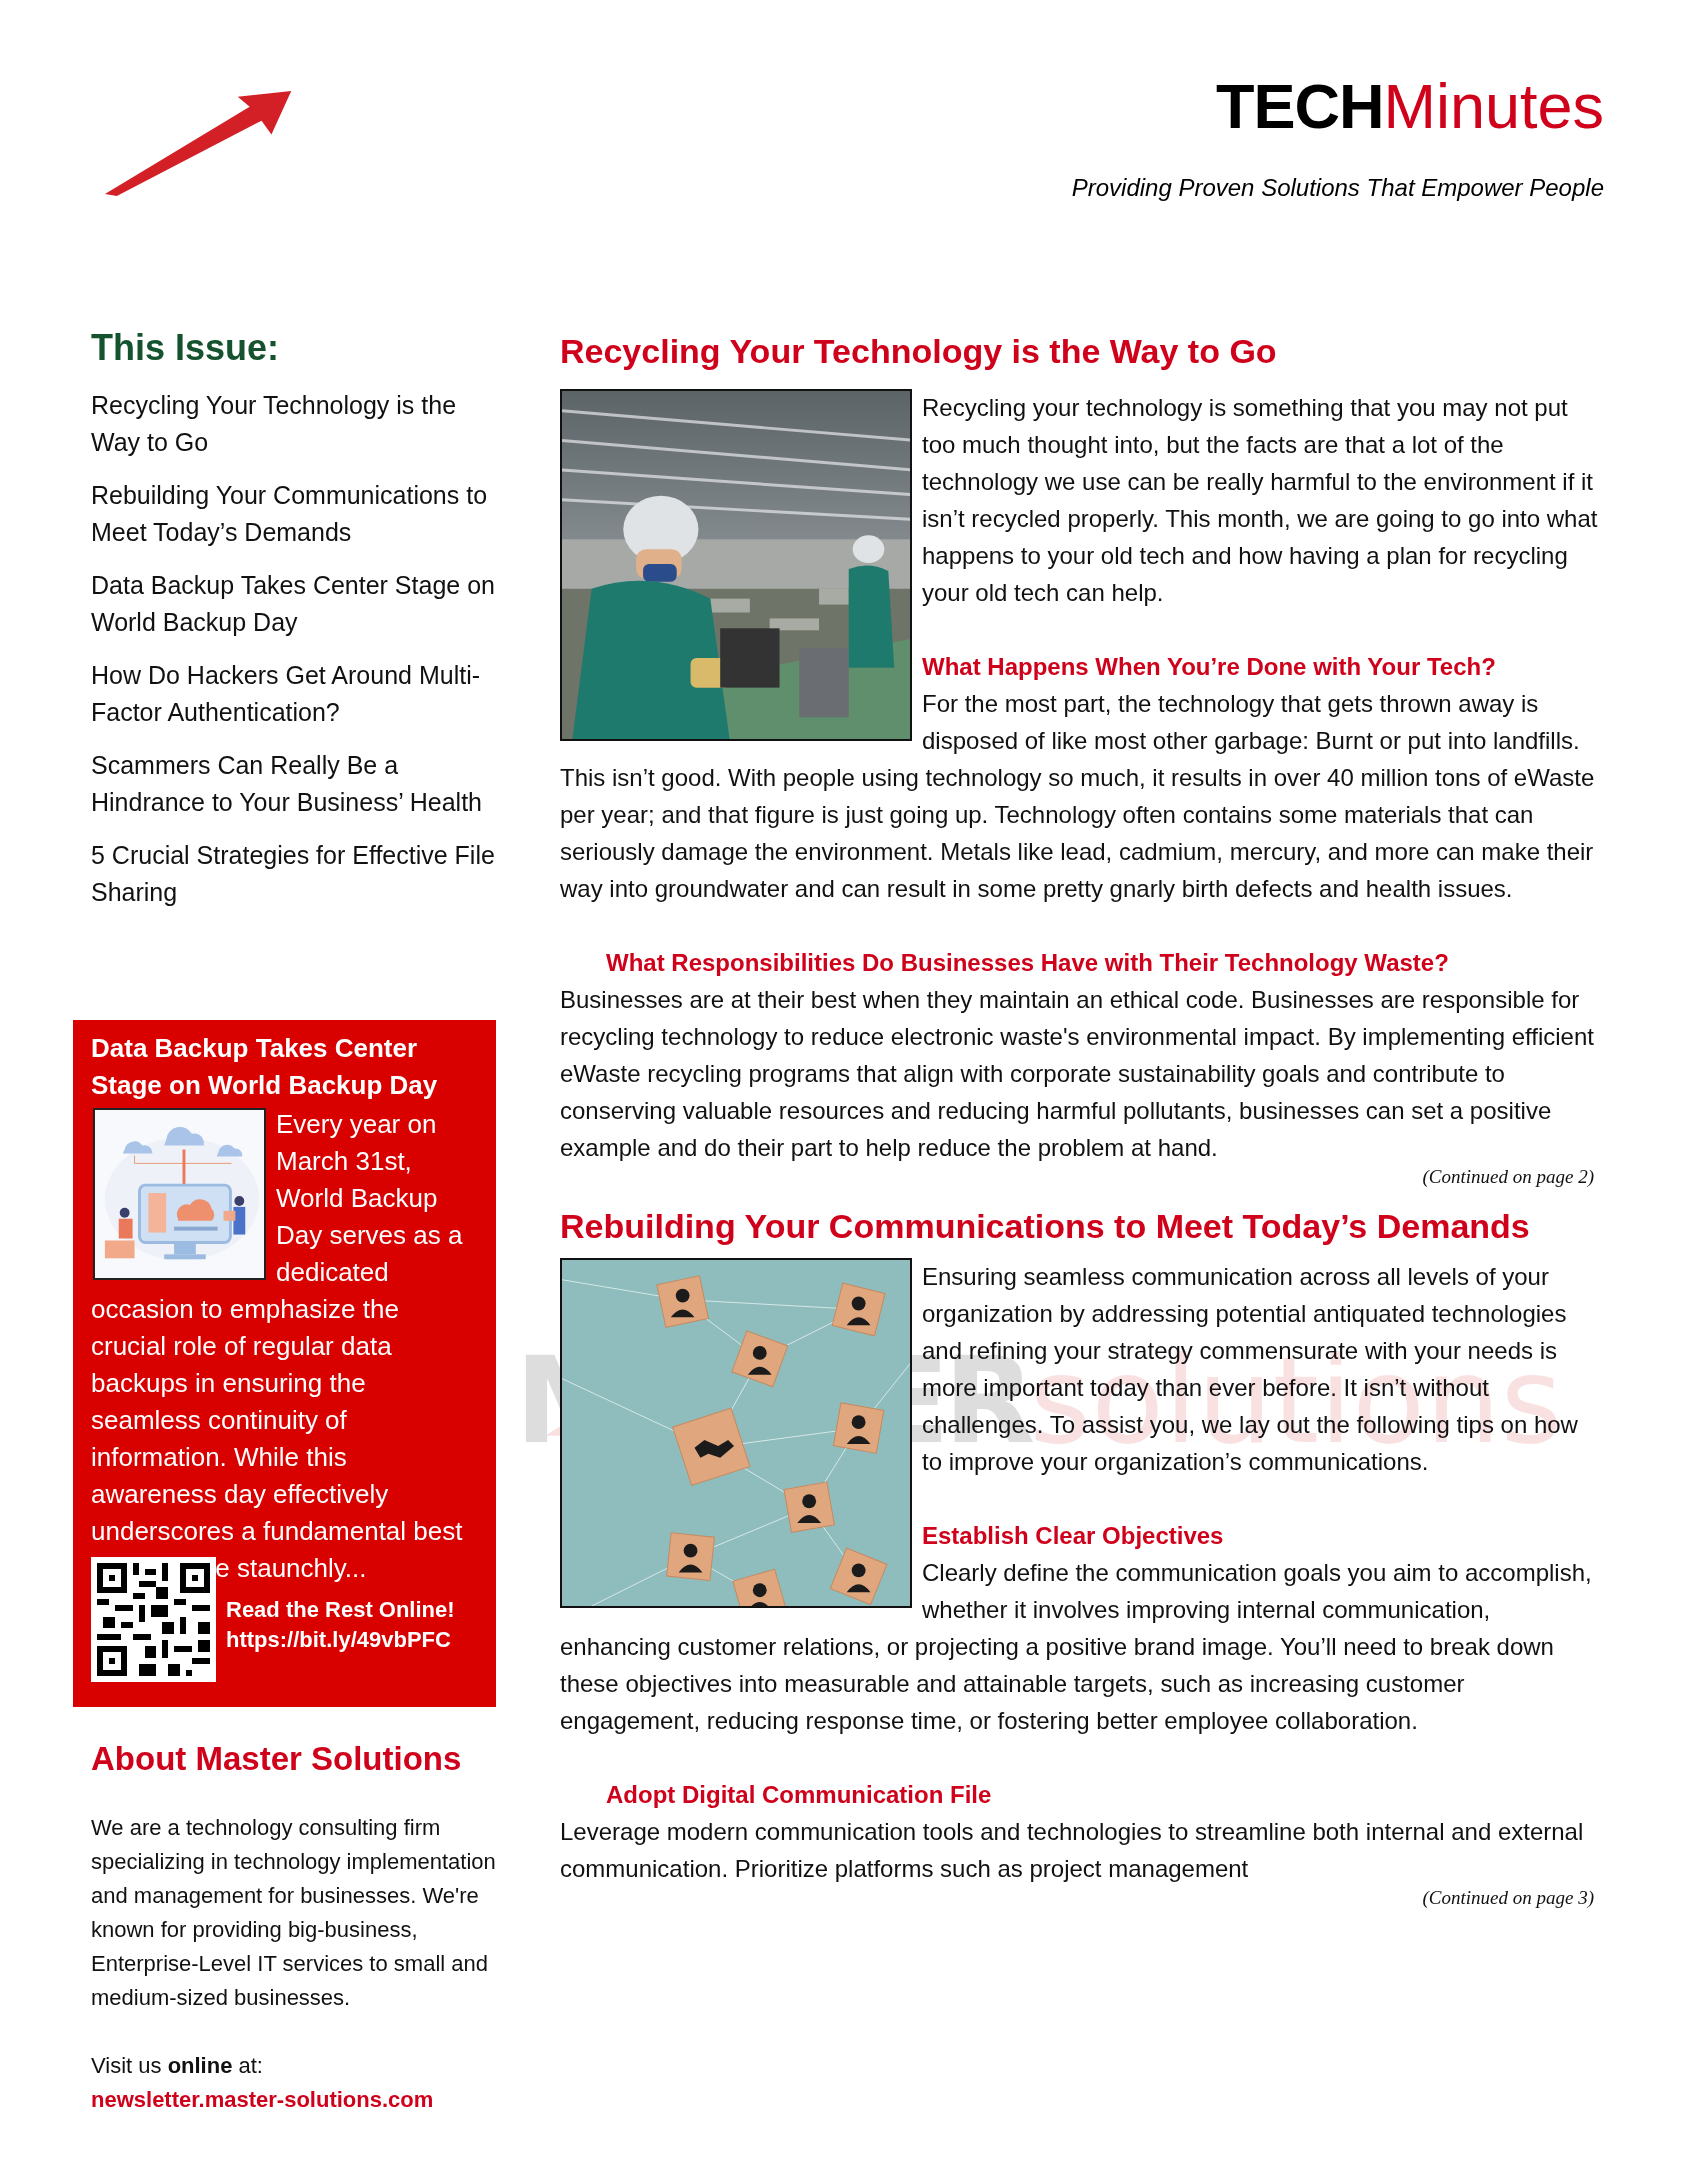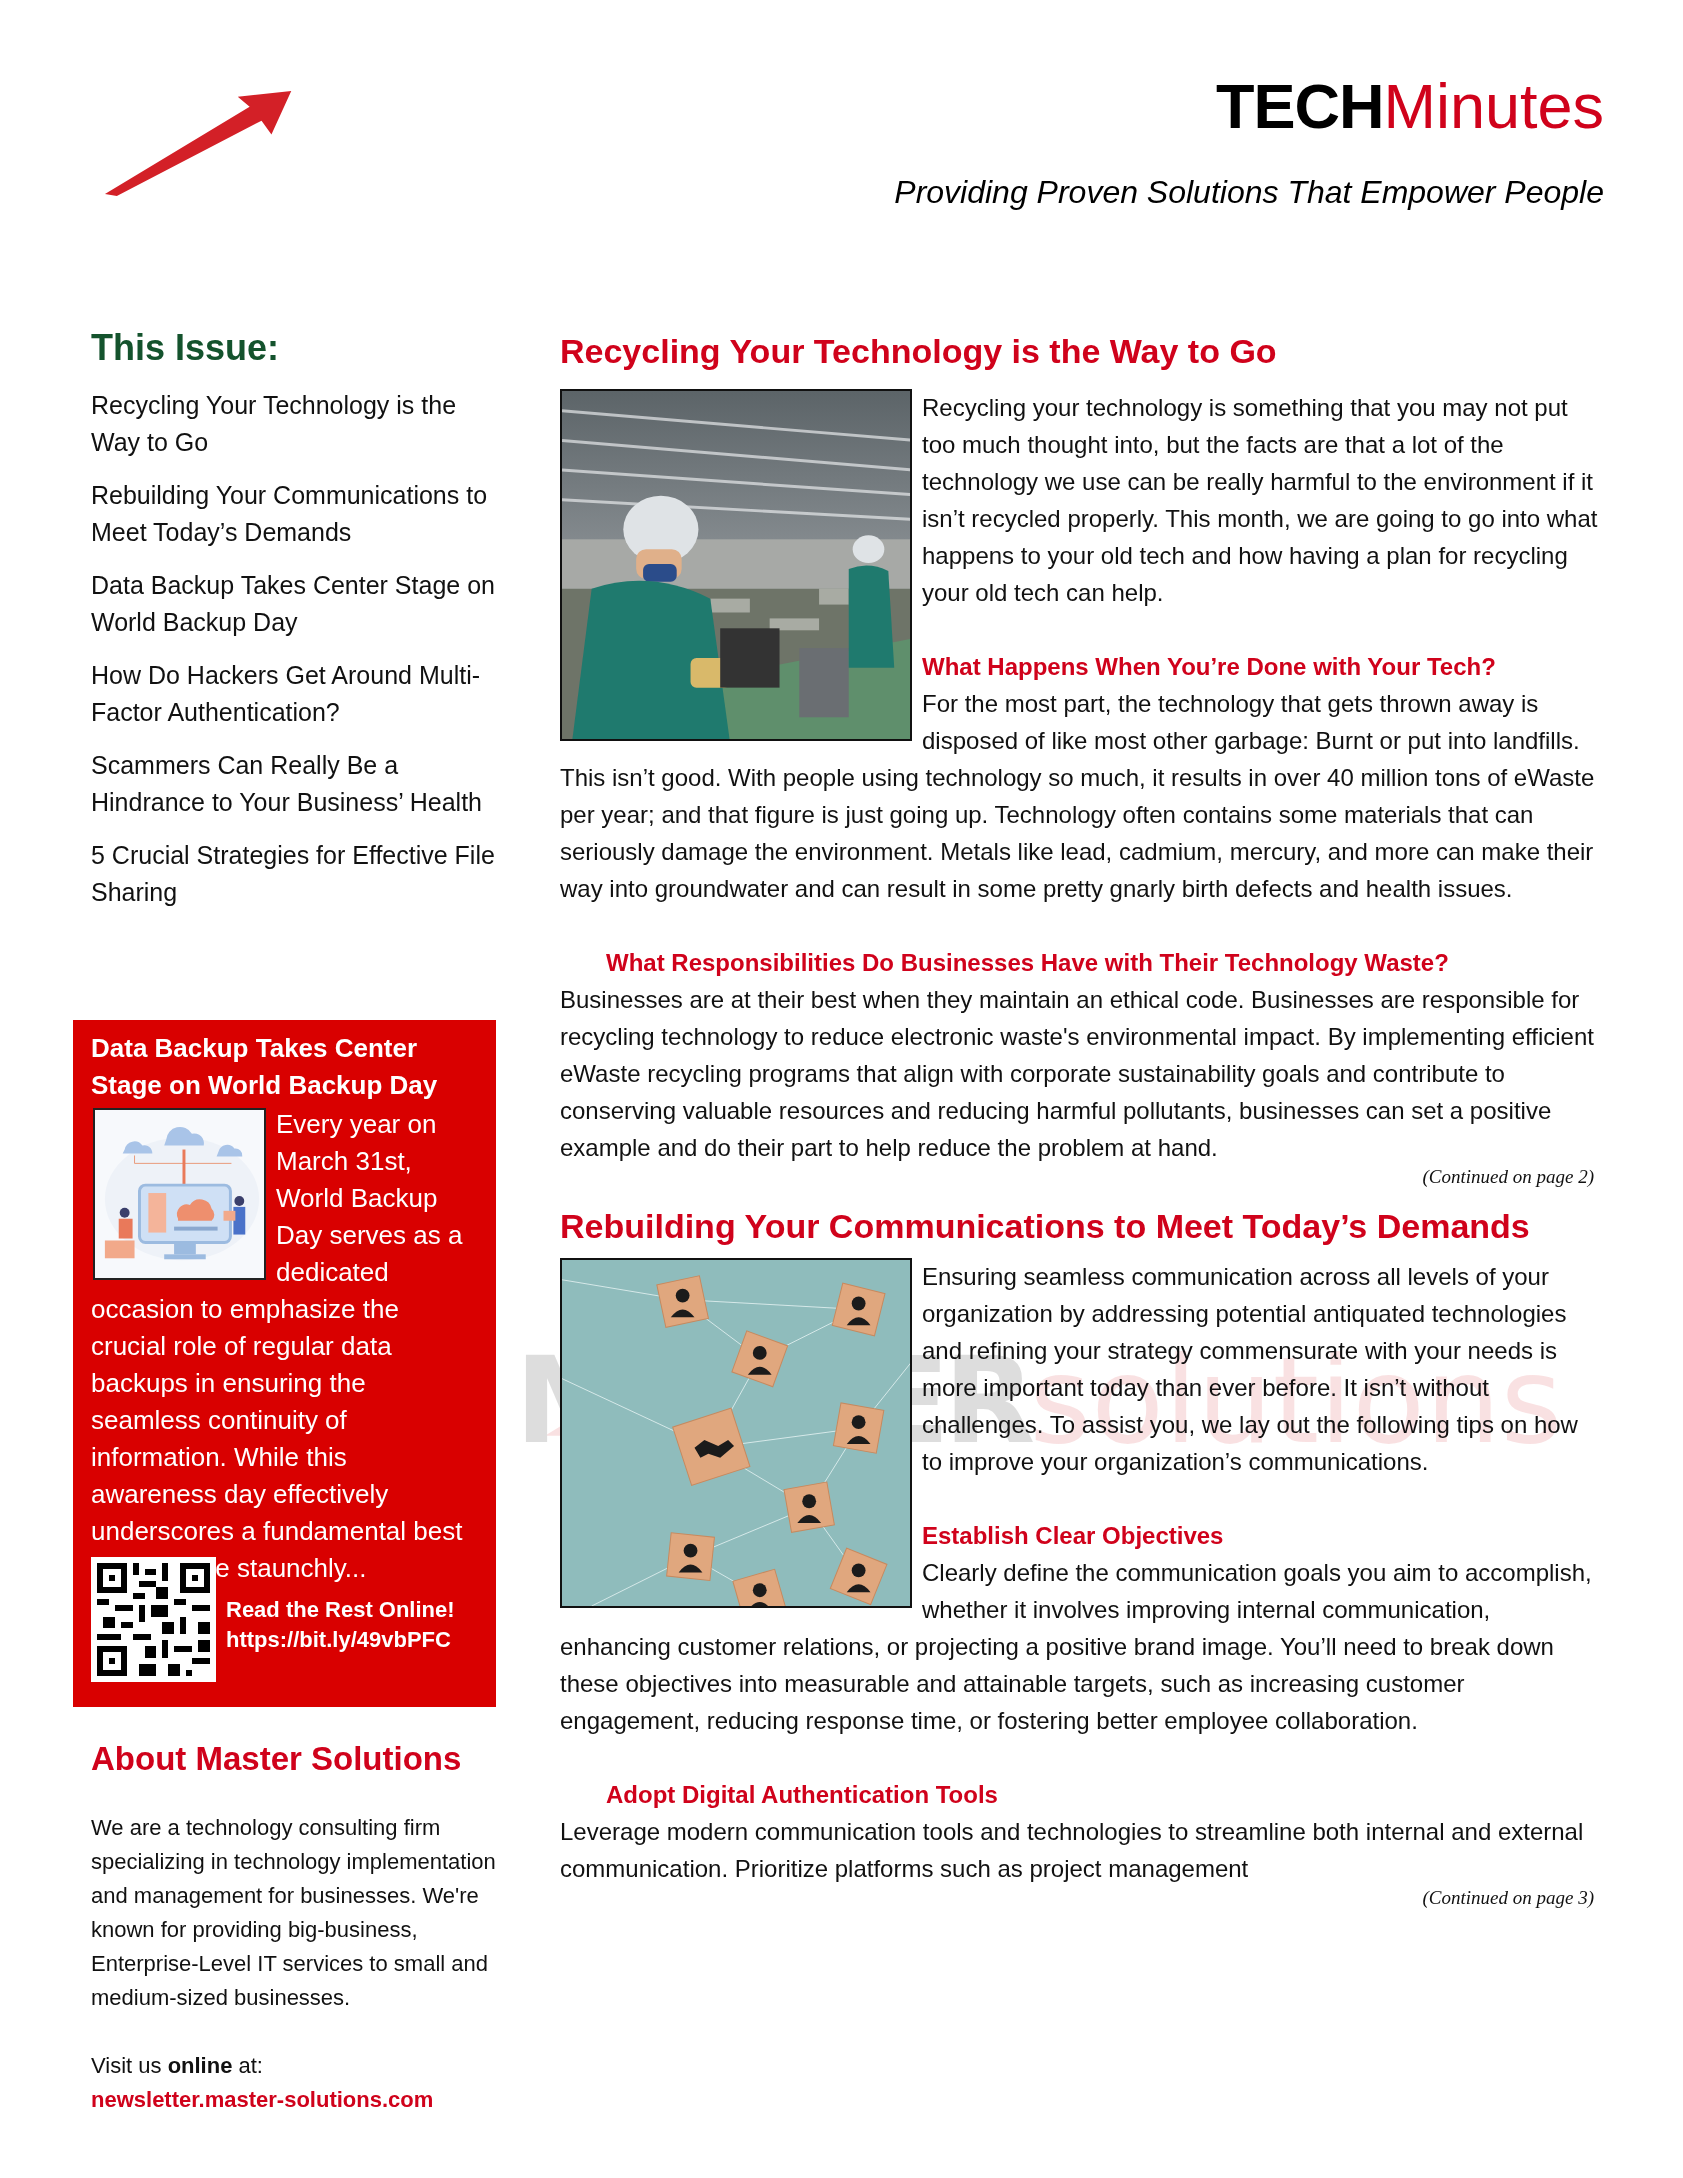--- a/index.html
+++ b/index.html
@@ -11,21 +11,21 @@
   .logo-text { position: absolute; left: 0; top: 30px; font-size: 69px; line-height: 79px; white-space: nowrap; letter-spacing: -1px; }
   .logo-master { font-family: "DejaVu Sans", sans-serif; font-weight: bold; color: #1c1c1c; letter-spacing: -3px; }
   .logo-solutions { font-family: "DejaVu Sans", sans-serif; font-weight: normal; color: #d32027; font-size: 65px; letter-spacing: 0px; }
   .logo-arrow { position: absolute; left: 10px; top: 0; }
 
   .masthead { position: absolute; right: 79px; top: 69px; text-align: right; }
   .masthead-title { font-size: 63px; line-height: 75px; white-space: nowrap; }
   .masthead-tech { font-weight: bold; color: #000000; letter-spacing: -1px; }
   .masthead-minutes { color: #d0021b; }
   .masthead-date { font-size: 46px; font-weight: bold; margin-top: 24px; color: #000; }
-  .masthead-tagline { font-size: 32px; font-style: italic; margin-top: 30px; color: #000; white-space: nowrap; }
+  .masthead-tagline { font-size: 24px; font-style: italic; margin-top: 30px; color: #000; white-space: nowrap; }
 
   
   .sidebar { position: absolute; left: 91px; top: 327px; width: 406px; }
   .toc-title { font-size: 36px; font-weight: bold; color: #14532d; margin-bottom: 18px; }
   .toc-item { font-size: 25px; line-height: 37px; color: #111; margin-bottom: 16px; cursor: pointer; }
 
   .callout { position: absolute; left: 73px; top: 1020px; width: 423px; height: 687px; background: #d90000; color: #fff; padding: 10px 18px 0 18px; }
   .callout-title { font-size: 26px; font-weight: bold; line-height: 37px; }
   .callout-body { font-size: 26px; line-height: 37px; margin-top: 2px; }
   .callout-img { float: left; width: 173px; height: 172px; background: #fff; border: 2px solid #222; margin: 4px 10px 4px 2px; position: relative; overflow: hidden; }
@@ -274,18 +274,18 @@
           <circle cx="300" cy="314" r="7"></circle>
             <path d="M288 336 q12 -16 24 0z"></path>
         </g>
       </svg>
     </div>
     <div class="para">Ensuring seamless communication across all levels of your organization by addressing potential antiquated technologies and refining your strategy commensurate with your needs is more important today than ever before. It isn’t without challenges. To assist you, we lay out the following tips on how to improve your organization’s communications.</div>
     <div class="gap"></div>
     <div class="subhead">Establish Clear Objectives</div>
     <div class="para">Clearly define the communication goals you aim to accomplish, whether it involves improving internal communication, enhancing customer relations, or projecting a positive brand image. You’ll need to break down these objectives into measurable and attainable targets, such as increasing customer engagement, reducing response time, or fostering better employee collaboration.</div>
     <div class="gap" style="clear:both"></div>
-    <div class="subhead">Adopt Digital Authentication Tools</div>
+    <div class="subhead">Adopt Digital Communication File</div>
     <div class="para">Leverage modern communication tools and technologies to streamline both internal and external communication. Prioritize platforms such as project management</div>
     <div class="continued">(Continued on page 3)</div>
   </div>
 </div>
 
 
 </body></html>

